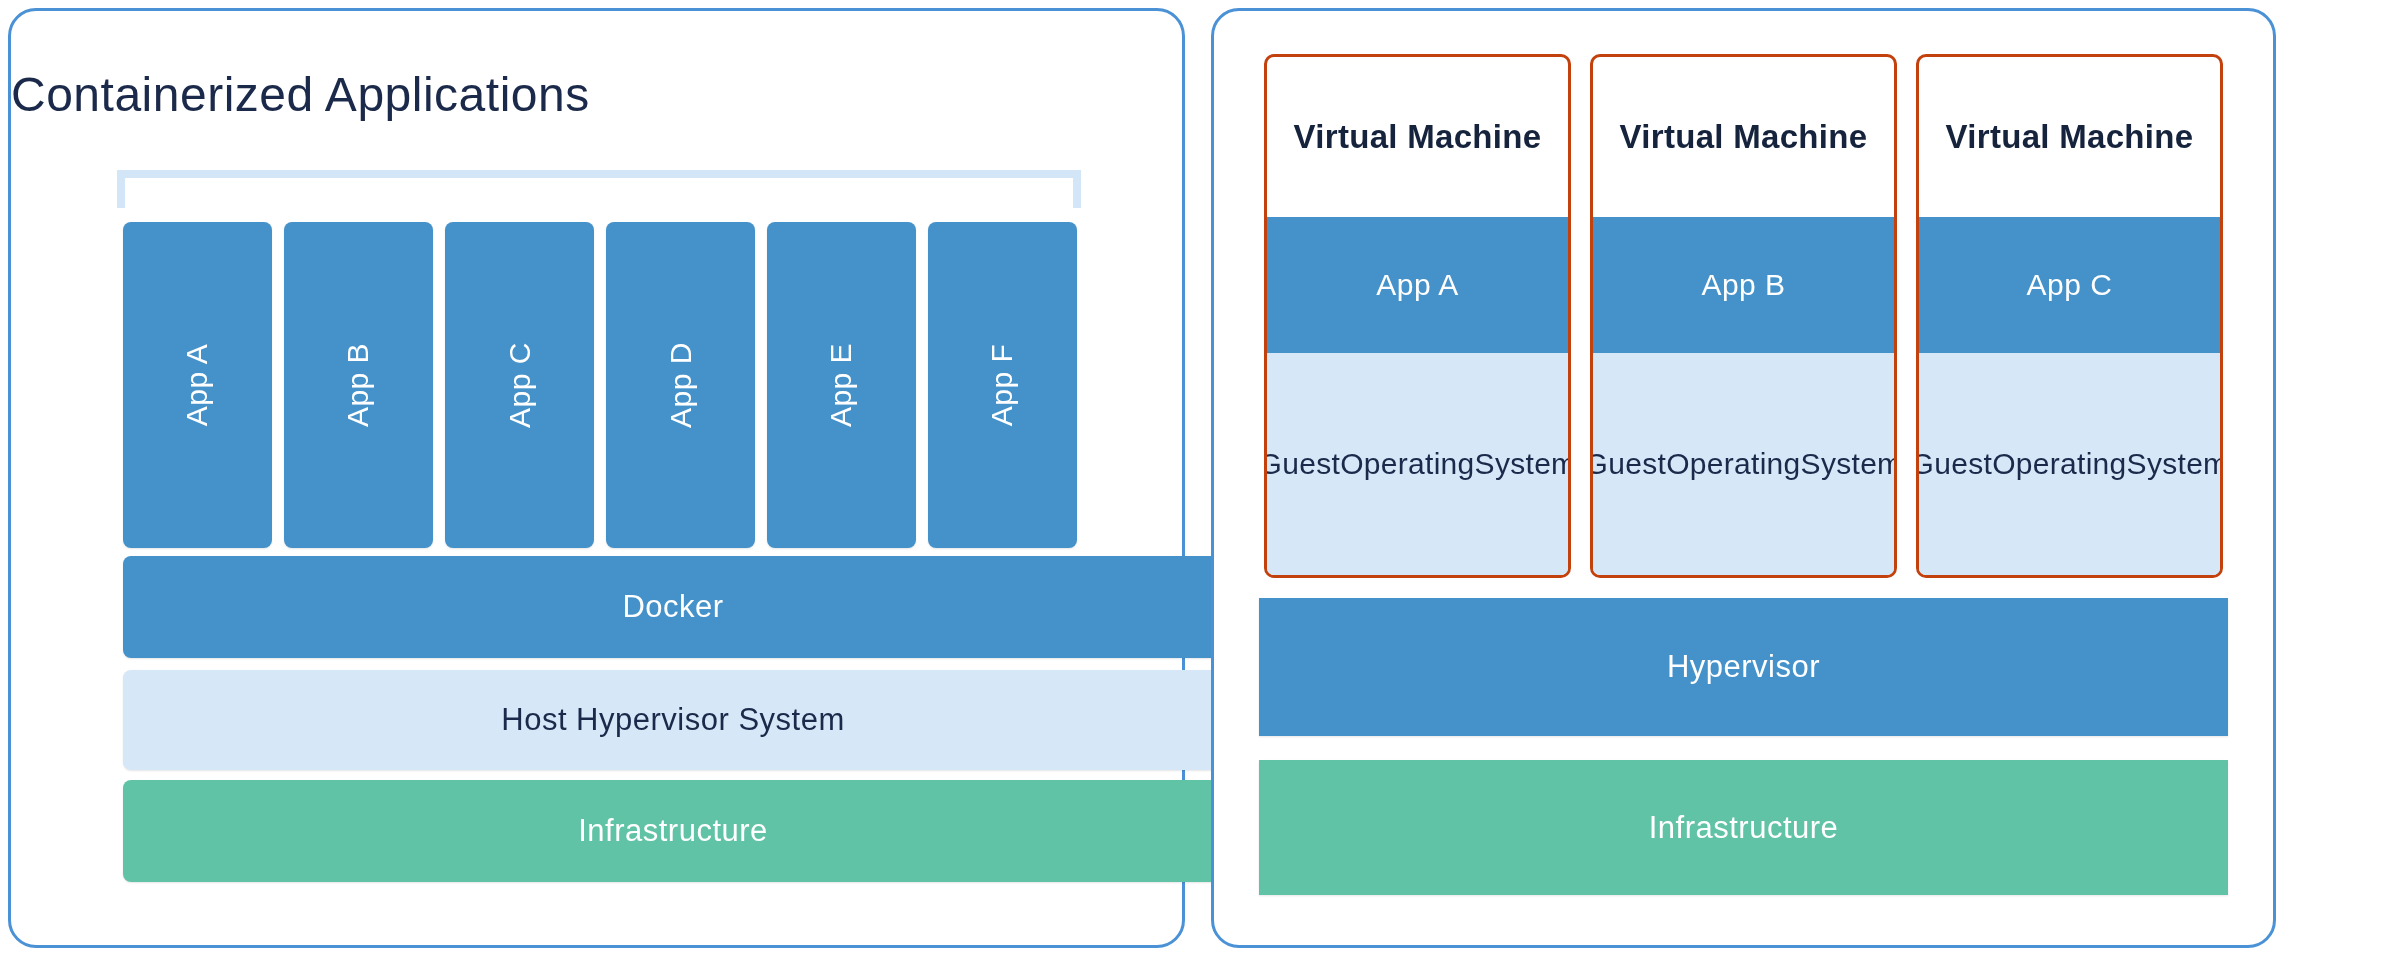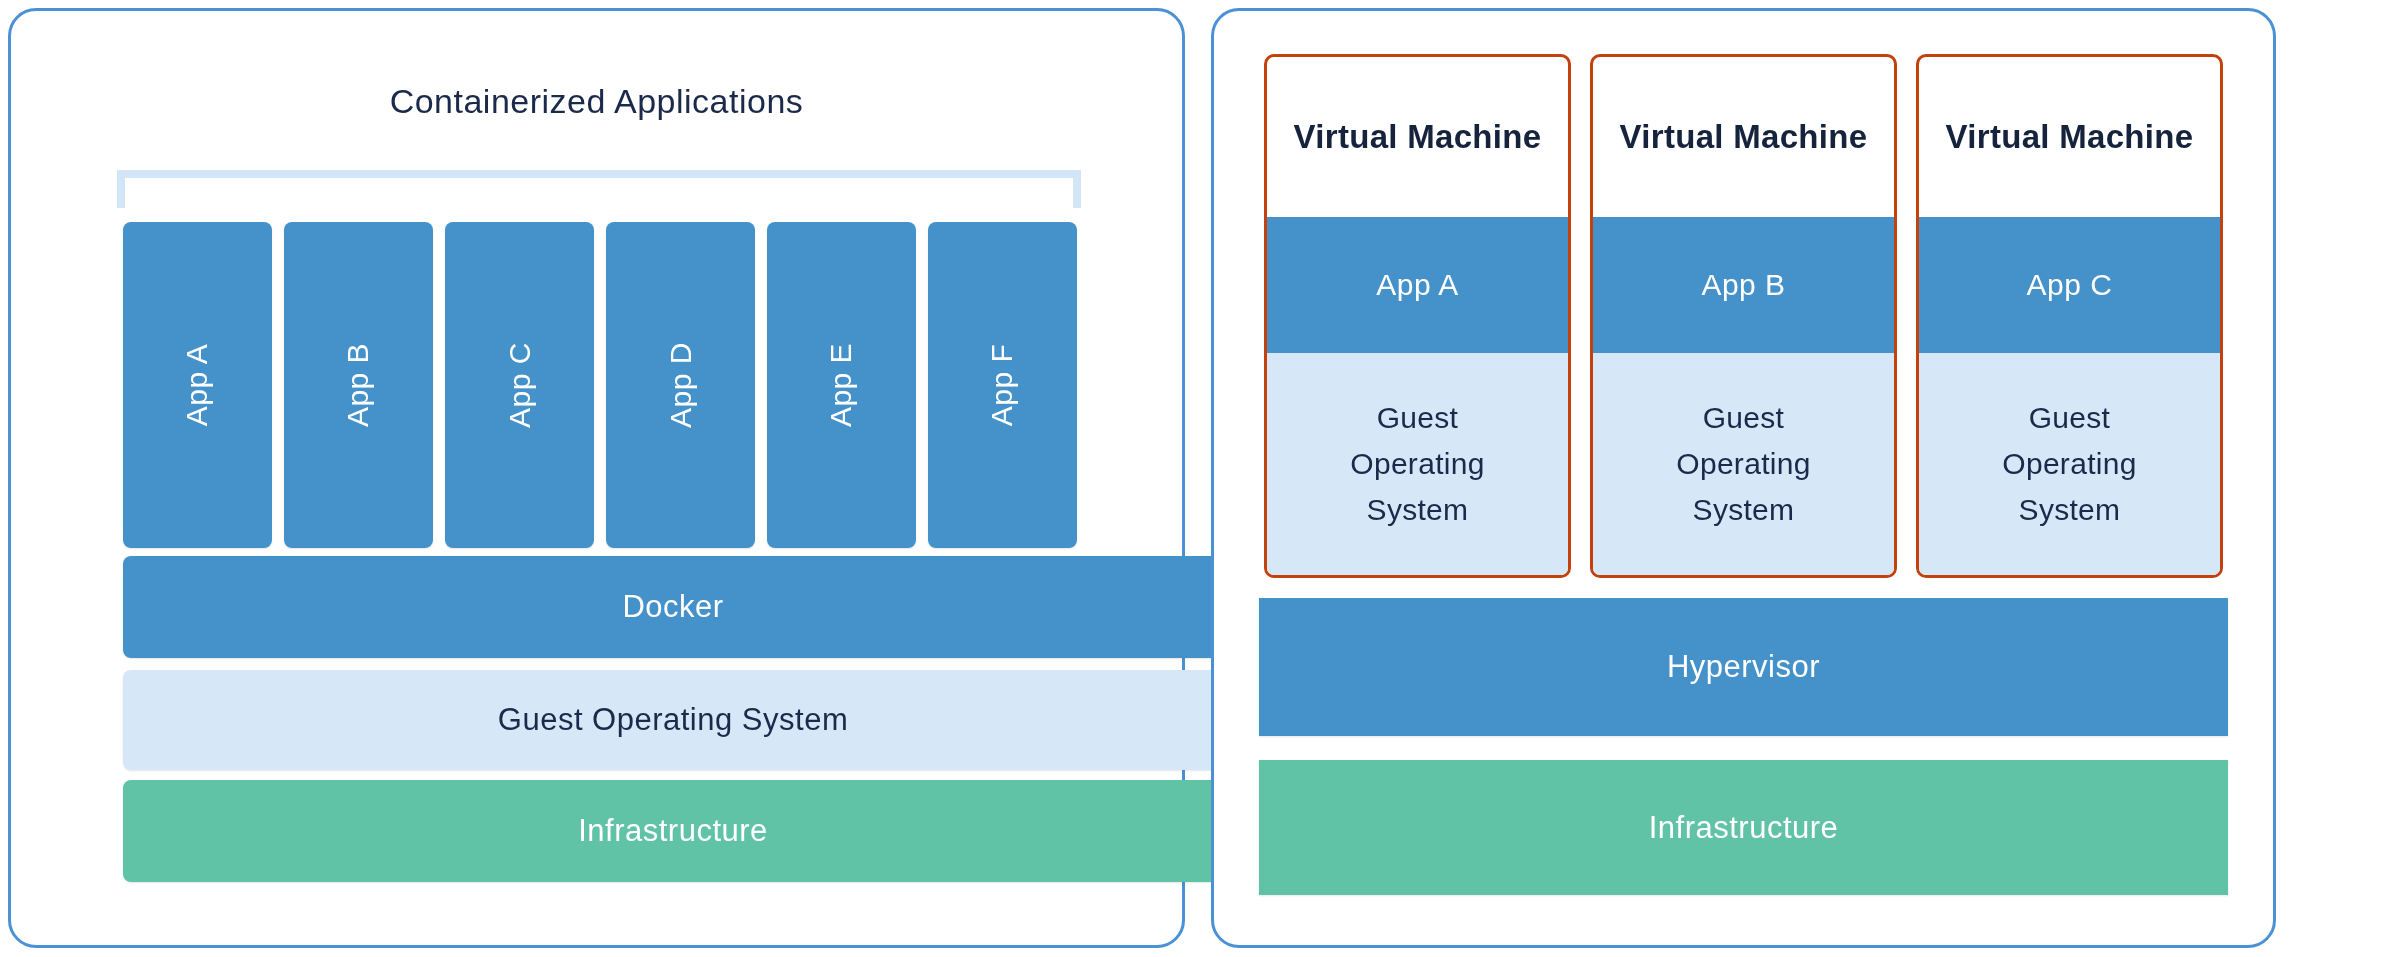--- a/index.html
+++ b/index.html
@@ -21,23 +21,22 @@
     border: 3px solid #4a91d6;
     border-radius: 28px;
     background: #ffffff;
   }
   .panel-left  { left: 8px;    top: 8px; width: 1177px; height: 940px; }
   .panel-right { left: 1211px; top: 8px; width: 1065px; height: 940px; }
 
   .panel-title {
     position: absolute;
     left: 0; right: 0;
-    top: 69px;
-    text-align: center;
-    font-size: 34px;
+    top: 63px;
+    font-size: 48px;
     line-height: 42px;
     color: #1b2a4a;
     letter-spacing: 0.5px;
   }
 
   .bracket {
     position: absolute;
     left: 106px;
     top: 159px;
     width: 964px;
@@ -127,21 +126,21 @@
     align-items: center;
     justify-content: center;
     font-size: 30px;
     letter-spacing: 0.5px;
   }
   .vm-guest {
     flex: 1;
     background: #d6e8f8;
     color: #1b2a4a;
     display: flex;
-    flex-direction: column;
+    flex-direction: row;
     align-items: center;
     justify-content: center;
     font-size: 30px;
     line-height: 46px;
     text-align: center;
     letter-spacing: 0.3px;
   }
 
   .rlayer {
     position: absolute;
@@ -186,21 +185,21 @@
       </div>
       <div class="app-col">
         <span class="vlabel">App F</span>
       </div>
     </div>
 
     <div class="layer layer-docker">
       <span>Docker</span>
     </div>
     <div class="layer layer-hostos">
-      <span>Guest Operating System</span>
+      <span>Host Hypervisor System</span>
     </div>
     <div class="layer layer-infra-l">
       <span>Infrastructure</span>
     </div>
   </div>
 
   <div class="panel panel-right">
 
     <div class="vm-cards">
 

